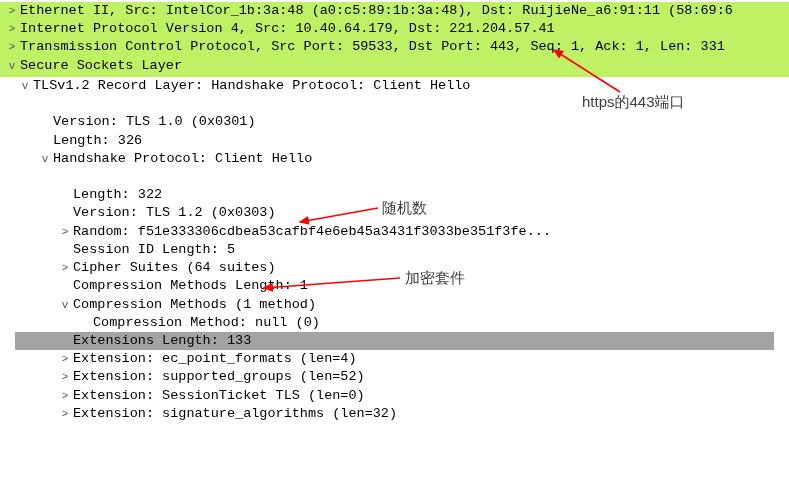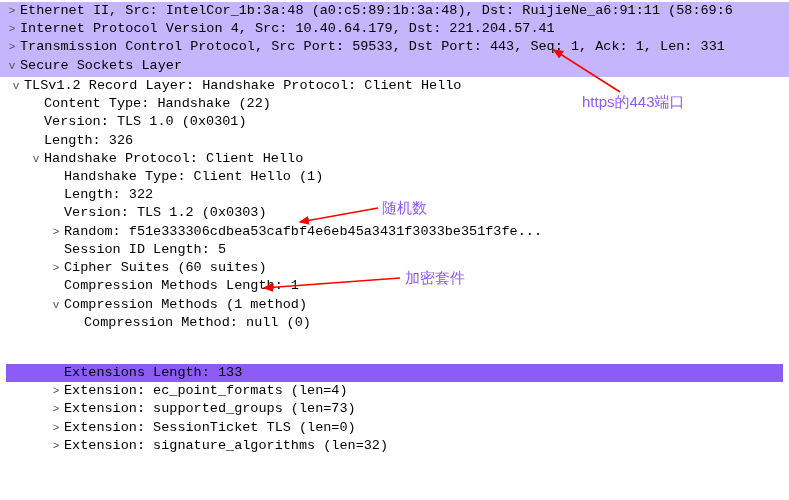--- a/index.html
+++ b/index.html
@@ -6,48 +6,47 @@
     margin: 0;
     padding: 2px 0 0 0;
     font-family: "Segoe UI", Arial, sans-serif;
     font-size: 13.5px;
     line-height: 1.35;
     color: #000;
     white-space: nowrap;
     overflow: hidden;
   }
   .hdr {
-    background: #c4b5fd;
+    background: #bef264;
     padding: 0 6px 2px 6px;
   }
   .hdr .row { font-family: "Courier New", monospace; }
   .tree {
     font-family: "Courier New", monospace;
-    padding: 0 6px;
+    padding: 0 15px;
   }
   .depth-0 { padding-left: 4px; }
   .depth-1 { padding-left: 24px; }
   .depth-2 { padding-left: 44px; }
   .depth-3 { padding-left: 64px; }
   .lead {
     display: inline-block;
     width: 12px;
     text-align: center;
     color: #555;
     margin-right: 2px;
     font-size: 11px;
     vertical-align: baseline;
   }
   .sel {
-    background: #8b5cf6;
-    margin-top: 32px;
+    background: #a3a3a3;
   }
   .ann {
     position: absolute;
-    color: #8b5cf6;
+    color: #404040;
     font-family: sans-serif;
     font-size: 15px;
   }
   svg.overlay {
     position: absolute;
     top: 0; left: 0;
     pointer-events: none;
   }
 </style>
 </head>
@@ -63,36 +62,36 @@
   <div class="row">
     <span class="lead">&gt;</span><span>Transmission Control Protocol, Src Port: 59533, Dst Port: </span><span id="port443">443</span><span>, Seq: 1, Ack: 1, Len: 331</span>
   </div>
   <div class="row">
     <span class="lead">v</span><span>Secure Sockets Layer</span>
   </div>
 </div>
 
 <div class="tree" id="tree">
     <div class="depth-0"><span class="lead">v</span><span>TLSv1.2 Record Layer: Handshake Protocol: Client Hello</span></div>
-    <div class="depth-1"><span class="lead">&nbsp;</span><span>Content Type: Handshake (22)</span></div>
+    <div class="depth-1"><span class="lead">&nbsp;</span></div>
     <div class="depth-1"><span class="lead">&nbsp;</span><span>Version: TLS 1.0 (0x0301)</span></div>
     <div class="depth-1"><span class="lead">&nbsp;</span><span>Length: 326</span></div>
     <div class="depth-1"><span class="lead">v</span><span>Handshake Protocol: Client Hello</span></div>
-    <div class="depth-2"><span class="lead">&nbsp;</span><span>Handshake Type: Client Hello (1)</span></div>
+    <div class="depth-2"><span class="lead">&nbsp;</span></div>
     <div class="depth-2"><span class="lead">&nbsp;</span><span>Length: 322</span></div>
     <div class="depth-2"><span class="lead">&nbsp;</span><span>Version: TLS 1.2 (0x0303)</span></div>
     <div class="depth-2"><span class="lead">&gt;</span><span>Random: f51e333306cdbea53cafbf4e6eb45a3431f3033be351f3fe...</span></div>
     <div class="depth-2"><span class="lead">&nbsp;</span><span>Session ID Length: 5</span></div>
-    <div class="depth-2"><span class="lead">&gt;</span><span>Cipher Suites (60 suites)</span></div>
+    <div class="depth-2"><span class="lead">&gt;</span><span>Cipher Suites (64 suites)</span></div>
     <div class="depth-2"><span class="lead">&nbsp;</span><span>Compression Methods Length: 1</span></div>
     <div class="depth-2"><span class="lead">v</span><span>Compression Methods (1 method)</span></div>
     <div class="depth-3"><span class="lead">&nbsp;</span><span>Compression Method: null (0)</span></div>
     <div class="depth-2 sel"><span class="lead">&nbsp;</span><span>Extensions Length: 133</span></div>
     <div class="depth-2"><span class="lead">&gt;</span><span>Extension: ec_point_formats (len=4)</span></div>
-    <div class="depth-2"><span class="lead">&gt;</span><span>Extension: supported_groups (len=73)</span></div>
+    <div class="depth-2"><span class="lead">&gt;</span><span>Extension: supported_groups (len=52)</span></div>
     <div class="depth-2"><span class="lead">&gt;</span><span>Extension: SessionTicket TLS (len=0)</span></div>
     <div class="depth-2"><span class="lead">&gt;</span><span>Extension: signature_algorithms (len=32)</span></div>
   </div>
 
 <div class="ann" style="left:582px; top:92px;">https的443端口</div>
 <div class="ann" style="left:382px; top:198px;text-align:center;">随机数</div>
 <div class="ann" style="left:405px; top:268px;text-align:center;">加密套件</div>
 
 <svg class="overlay" width="789" height="500">
   <defs>

